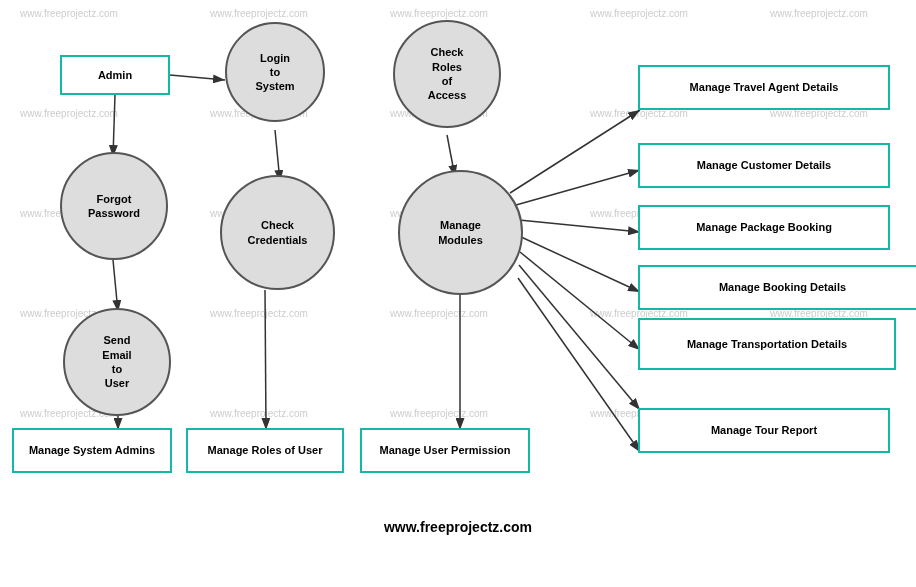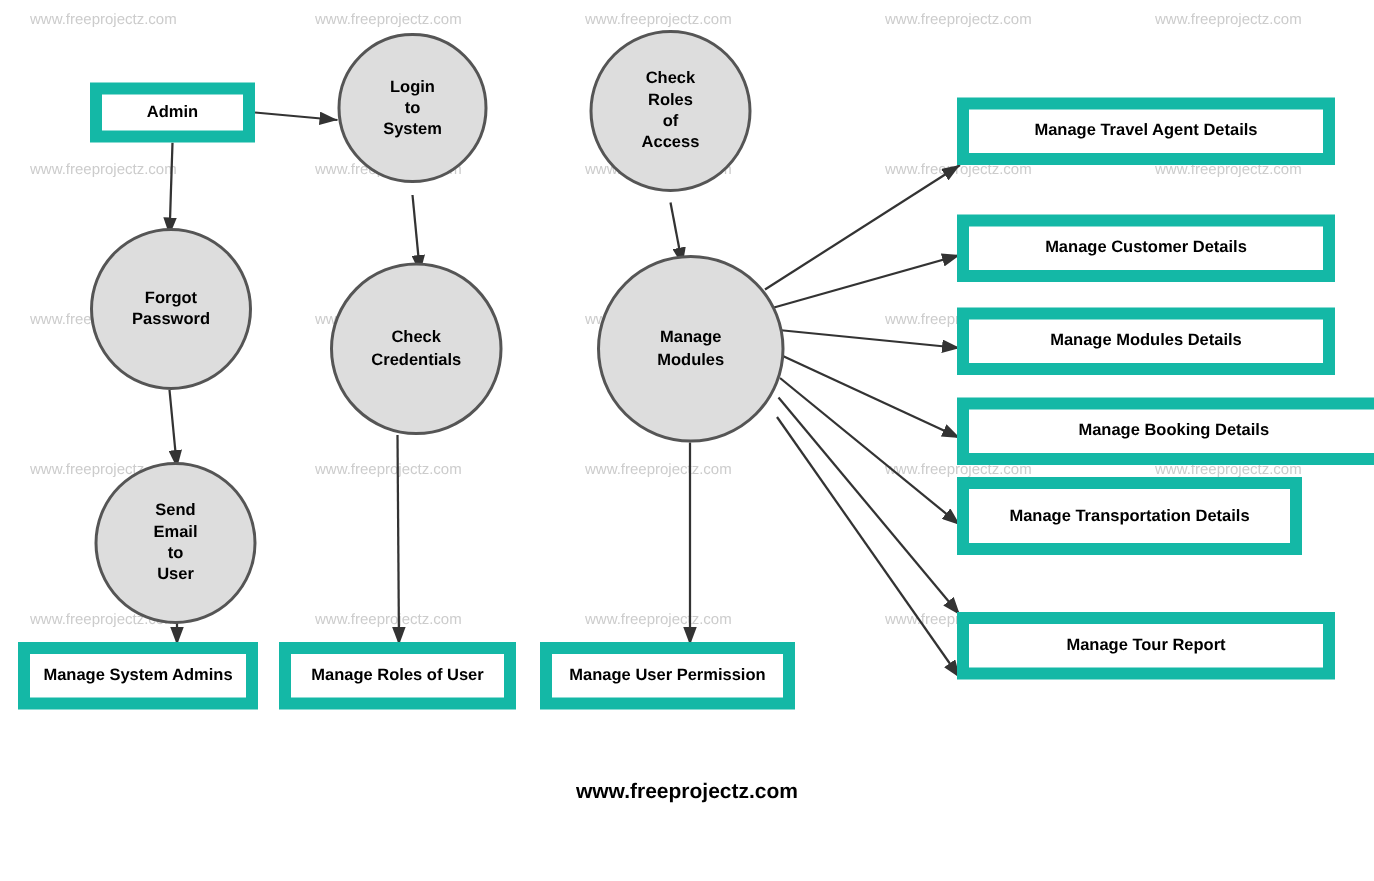--- a/index.html
+++ b/index.html
@@ -34,21 +34,21 @@
       justify-content: center;
       text-align: center;
       font-size: 11px;
       font-weight: bold;
       color: #000;
       line-height: 1.3;
     }
     .node-rect {
       position: absolute;
       background: #fff;
-      border: 8px solid #14b8a6;
+      border: 2px solid #14b8a6;
       display: flex;
       align-items: center;
       justify-content: center;
       text-align: center;
       font-size: 11px;
       font-weight: bold;
       color: #000;
       line-height: 1.3;
       padding: 4px;
     }
@@ -193,28 +193,28 @@
 
   <div class="node-rect" style="left:638px;top:65px;width:252px;height:45px;">
     <span>Manage Travel Agent Details</span>
   </div>
 
   <div class="node-rect" style="left:638px;top:143px;width:252px;height:45px;text-align:right;">
     <span>Manage Customer Details</span>
   </div>
 
   <div class="node-rect" style="left:638px;top:205px;width:252px;height:45px;">
-    <span>Manage Modules Details</span>
+    <span>Manage Package Booking</span>
   </div>
 
   <div class="node-rect" style="left:638px;top:265px;width:289px;height:45px;">
     <span>Manage Booking Details</span>
   </div>
 
-  <div class="node-rect" style="left:638px;top:318px;width:230px;height:52px;">
+  <div class="node-rect" style="left:638px;top:318px;width:258px;height:52px;">
     <span>Manage Transportation Details</span>
   </div>
 
 
   <div class="node-rect" style="left:638px;top:408px;width:252px;height:45px;">
     <span>Manage Tour Report</span>
   </div>
 
   <div class="footer-watermark">
     <span>www.freeprojectz.com</span>

